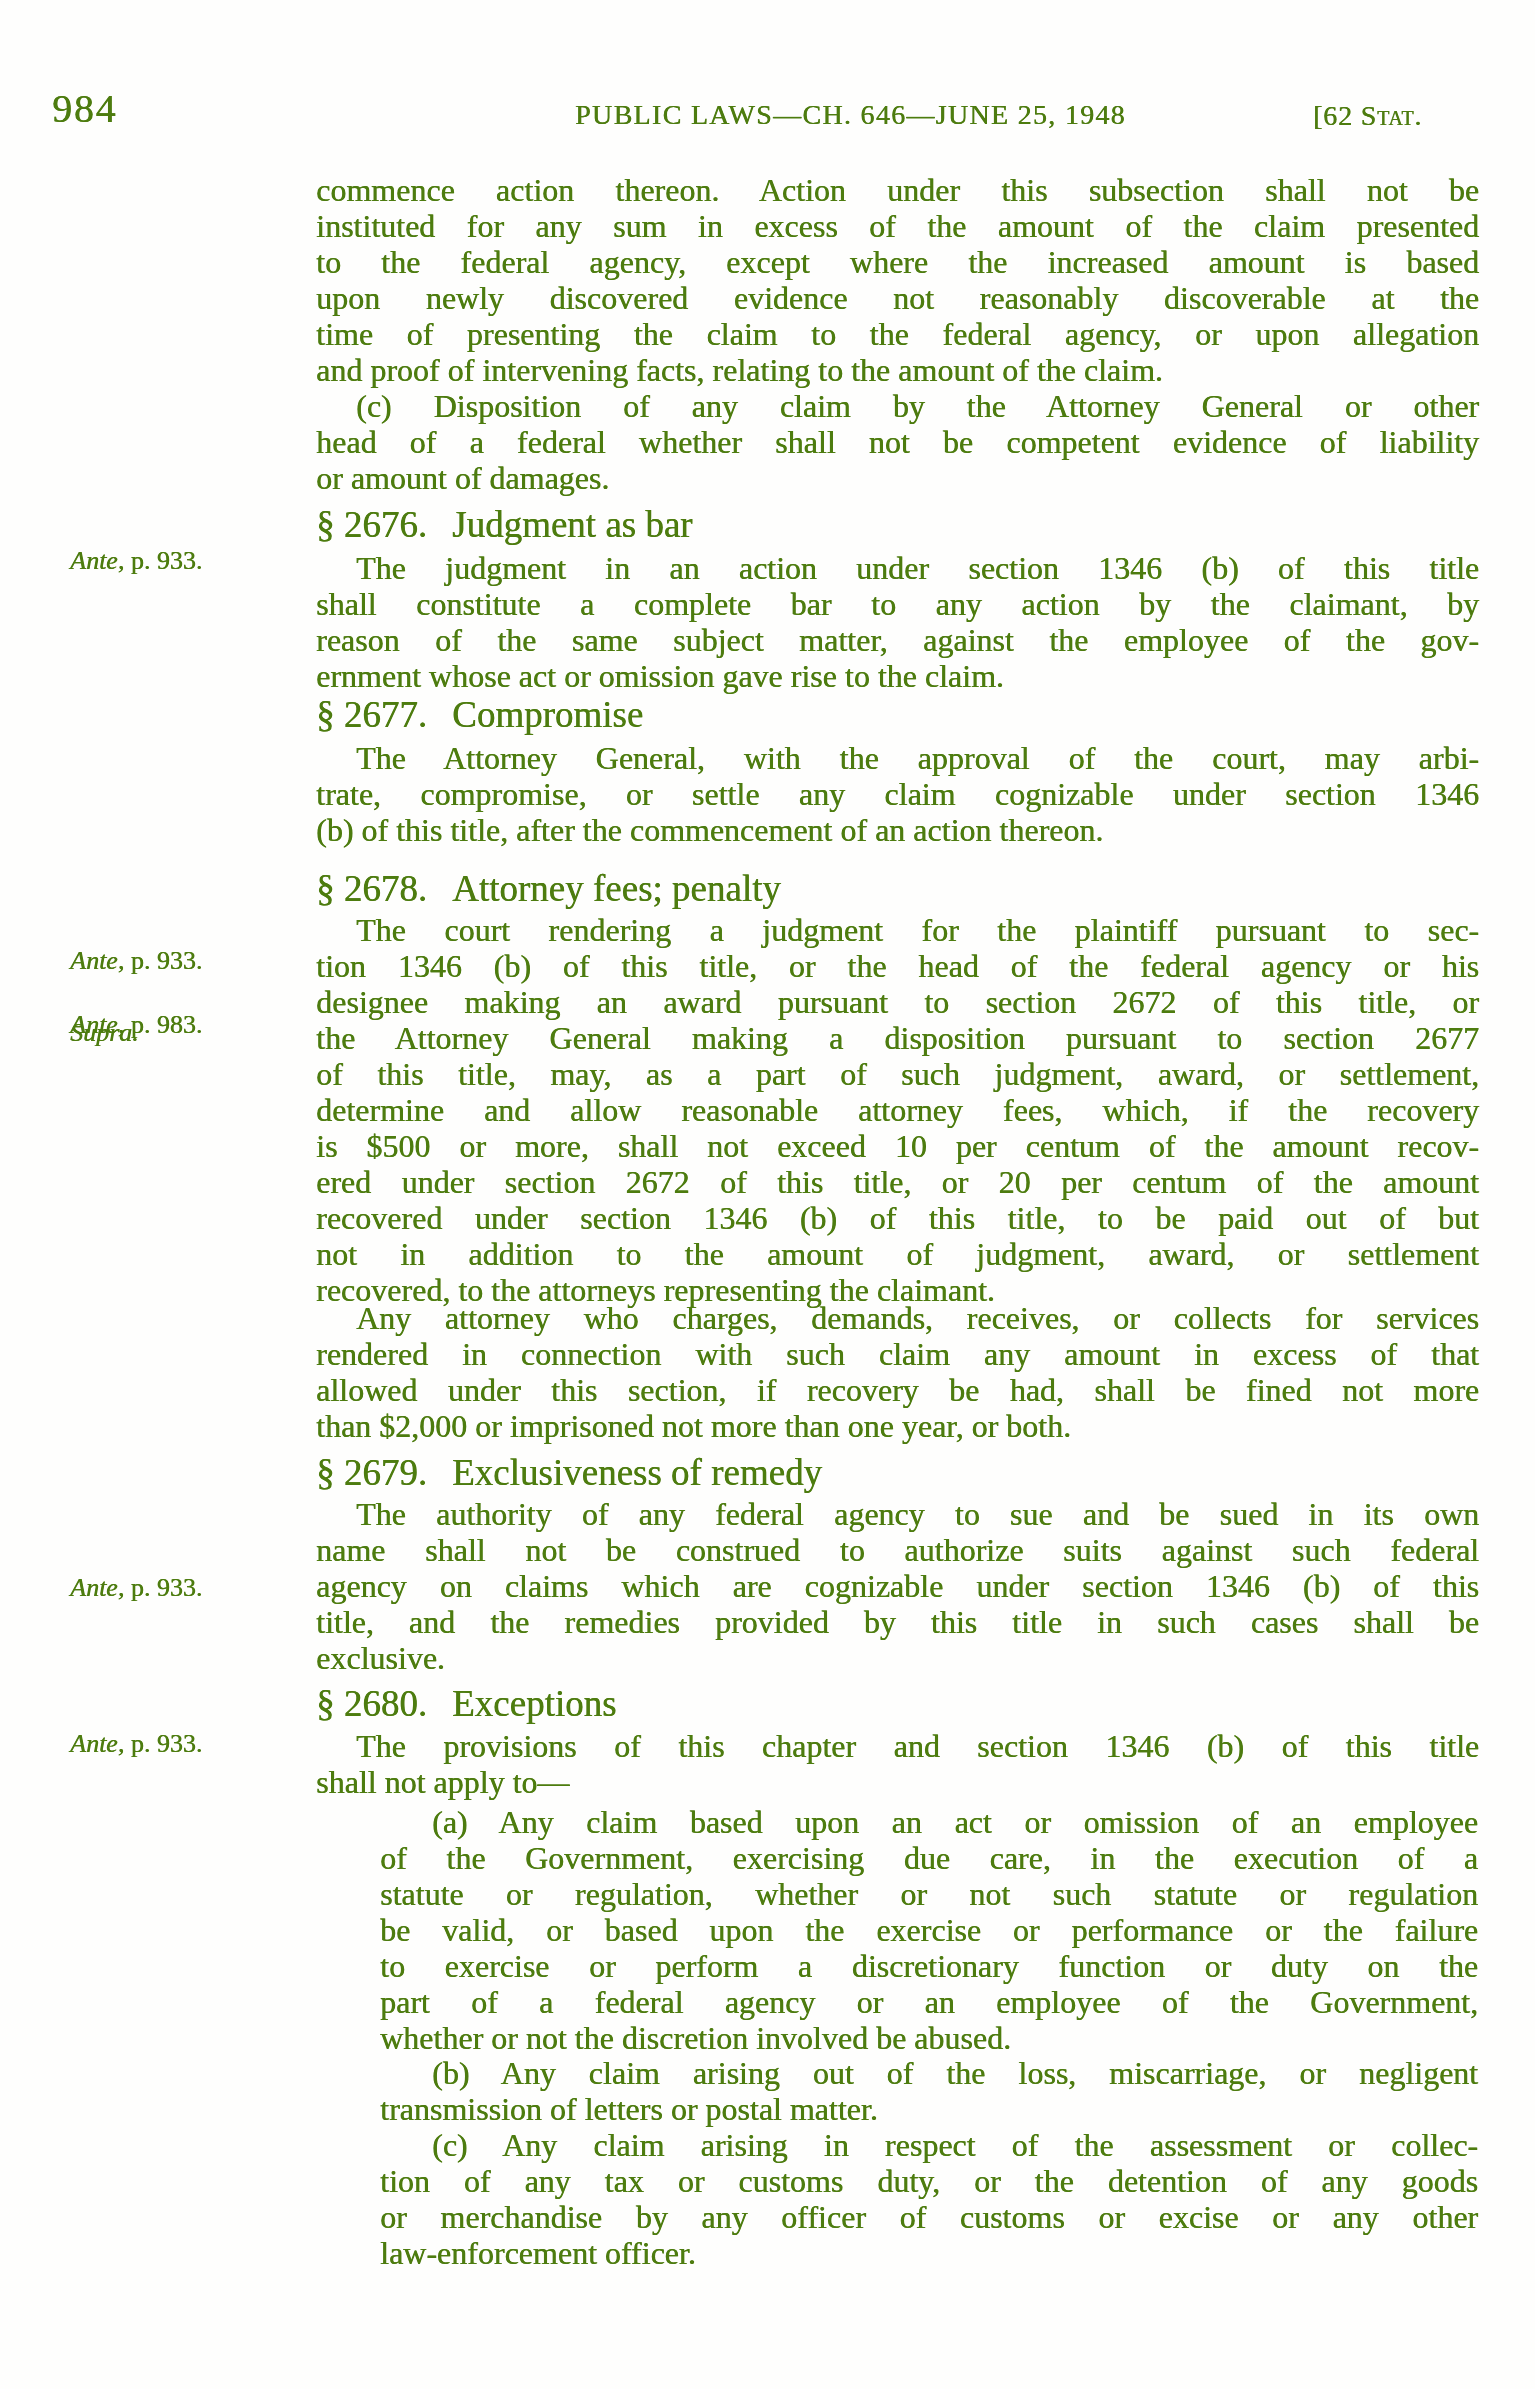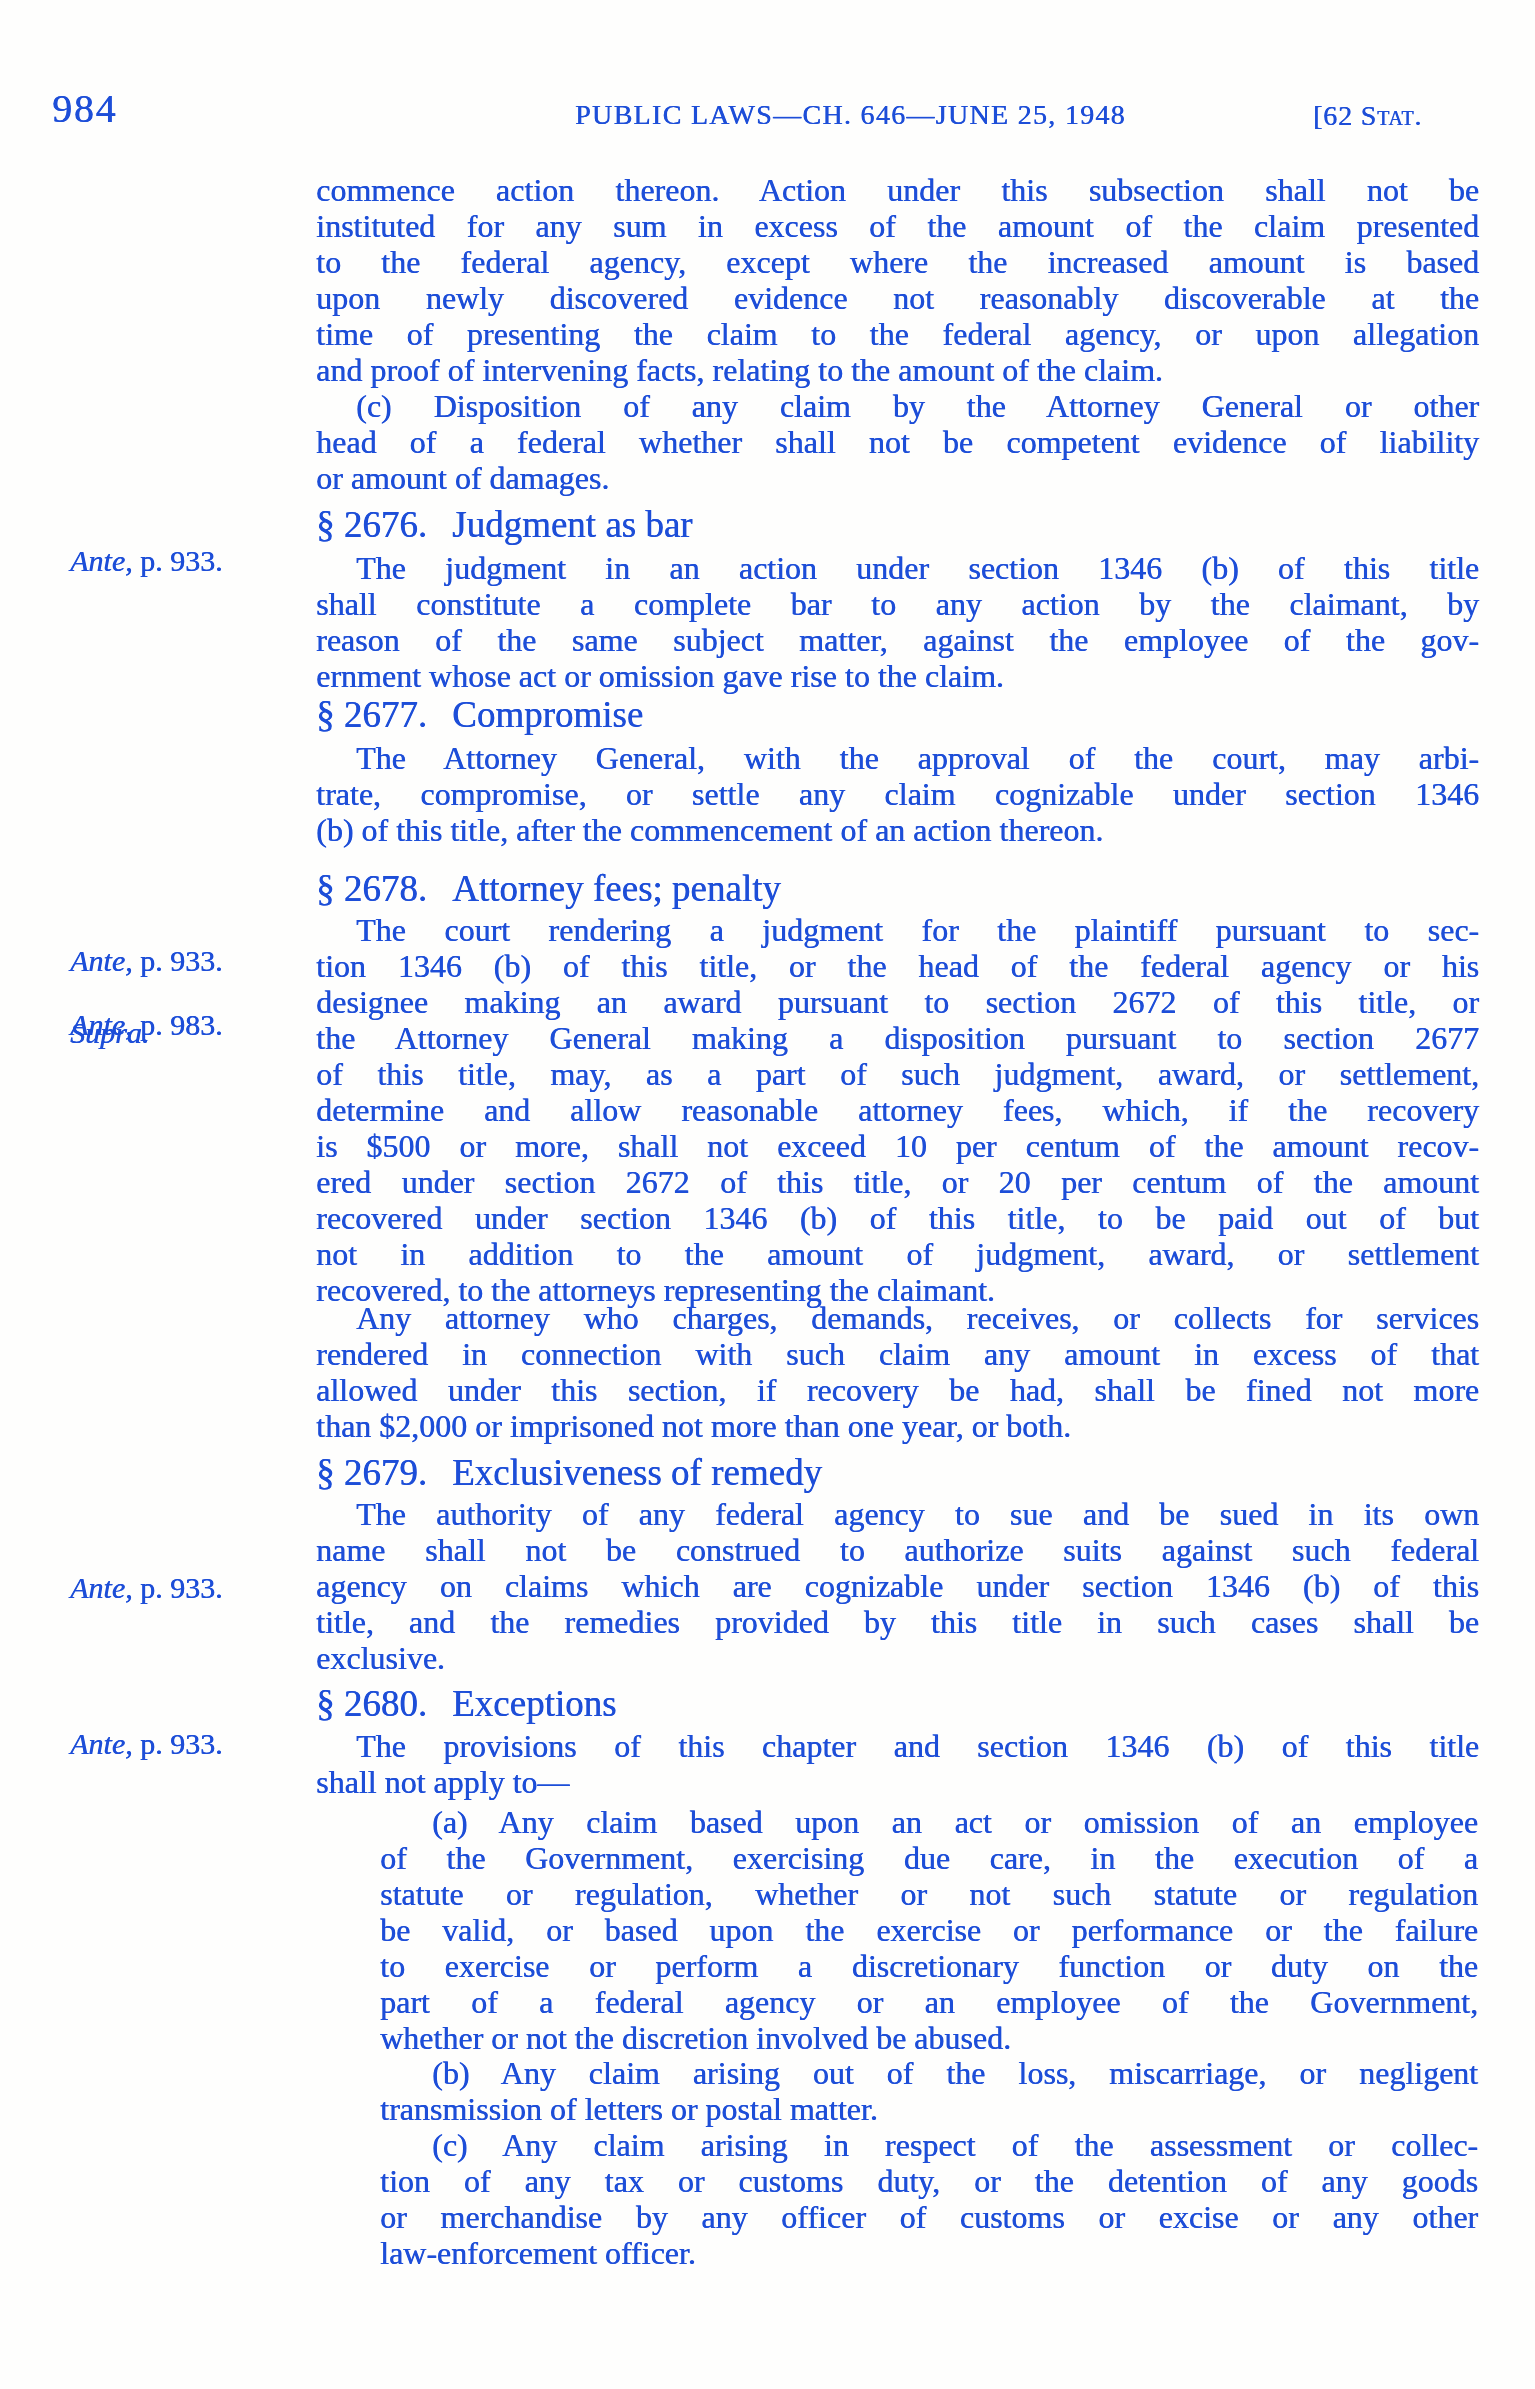--- a/index.html
+++ b/index.html
@@ -1,39 +1,39 @@
 <!DOCTYPE html>
 <html style="font-size:13.4px"><head>
 <meta charset="utf-8">
 <style>
   html,body{margin:0;padding:0;background:#ffffff;}
   .page{
     position:relative;
     width:1536px;height:2389px;
     background:#fefefd;
     font-family:"Liberation Serif","DejaVu Serif",serif;
-    color:#1d4ed8;
+    color:#4d7c0f;
     overflow:hidden;
     text-shadow:0.5px 0.3px 0 currentColor; 
   }
   .page-number{
     position:absolute;left:52px;top:85px;
     font-size:40px;letter-spacing:1.7px;
   }
   .running-head{
     position:absolute;left:575px;top:99px;
     font-size:28px;letter-spacing:1.3px;white-space:nowrap;
   }
   .stat-ref{
     position:absolute;left:1313px;top:100px;
     font-size:28px;font-variant:small-caps;letter-spacing:0.8px;white-space:nowrap;
   }
   .margin-note{
     position:absolute;left:70px;width:236px;
-    font-size:30px;line-height:28px;white-space:nowrap;
+    font-size:26px;line-height:28px;white-space:nowrap;
   }
   .margin-note .it{font-style:italic;}
   .para{
     position:absolute;left:316px;width:1163px;
     font-size:32px;line-height:36px;
   }
   .para.sub{left:380px;width:1098px;}
   .para.indent .line:first-child{text-indent:40px;}
   .para.sub .line:first-child{text-indent:52px;}
   .line{text-align:justify;text-align-last:justify;}

